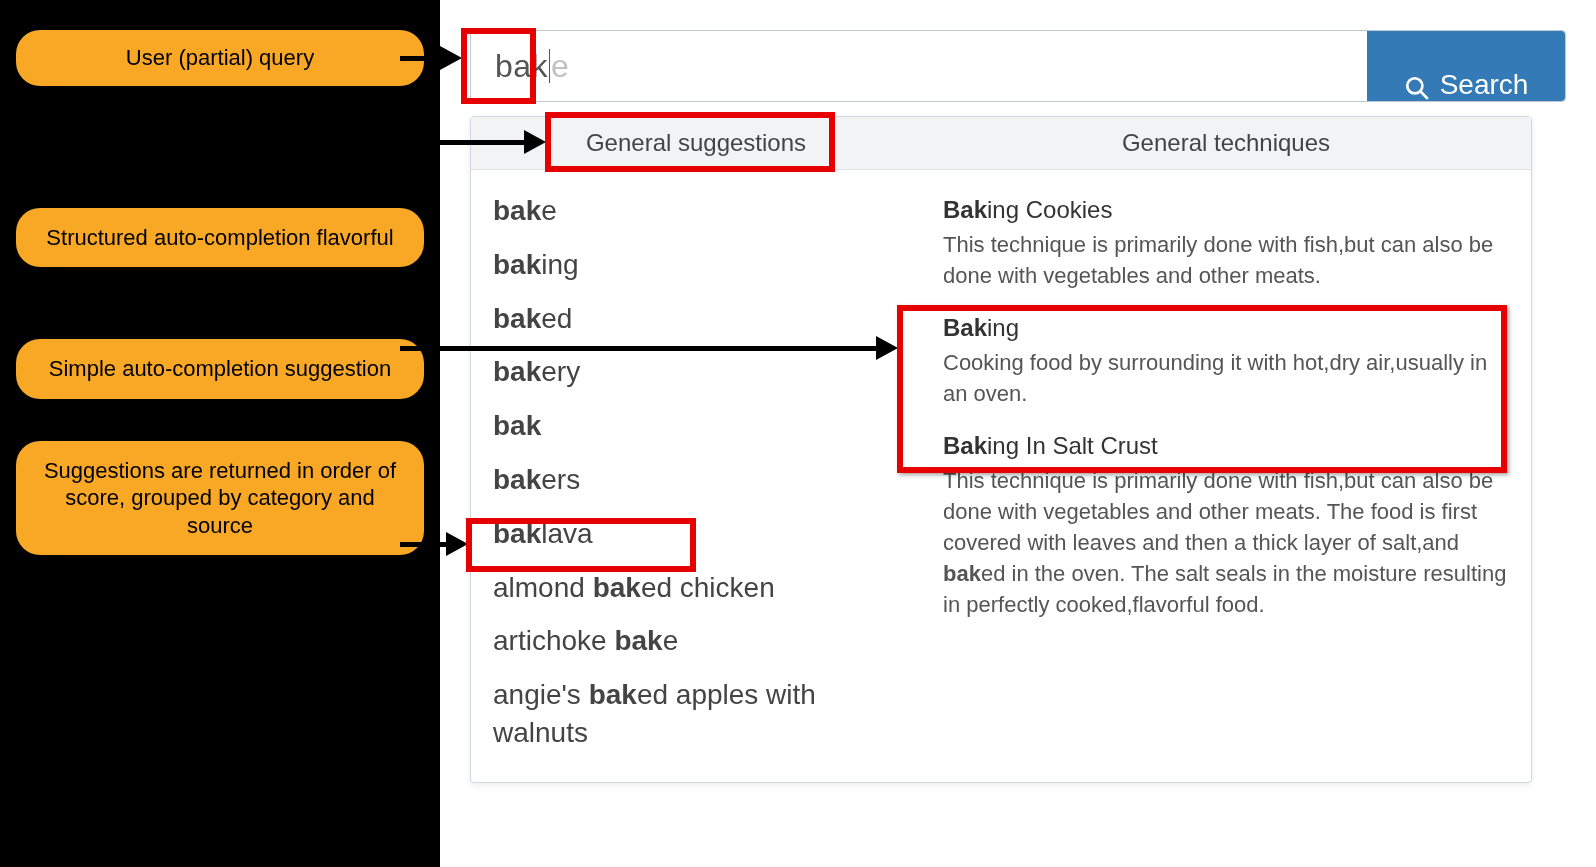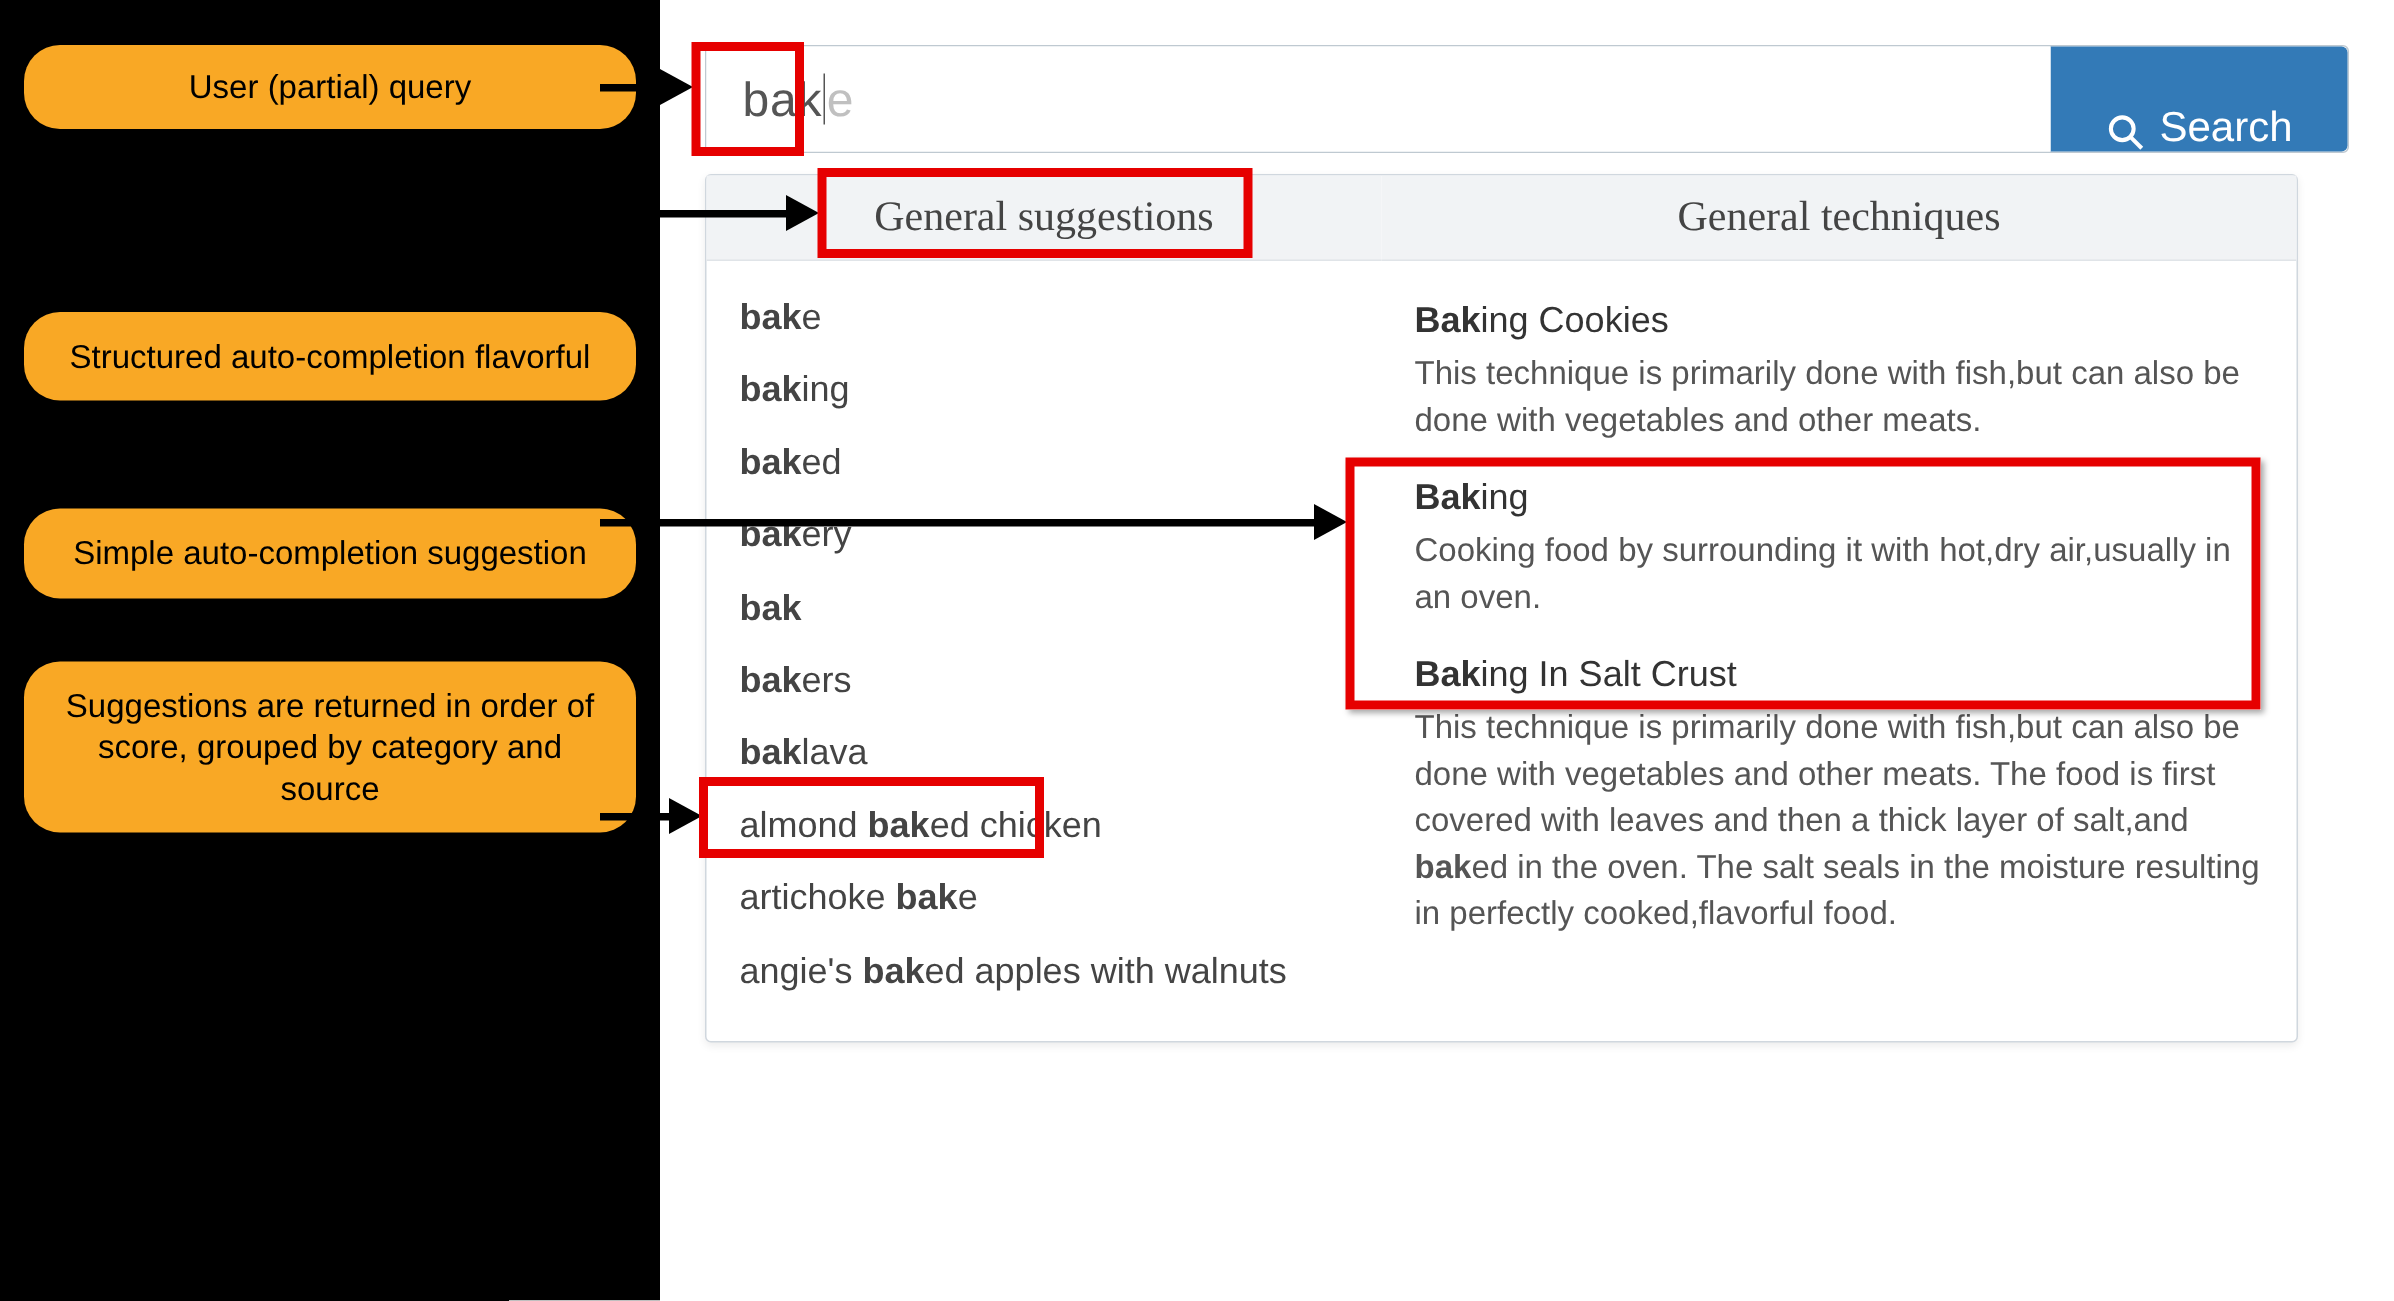--- a/index.html
+++ b/index.html
@@ -102,35 +102,34 @@
       flex: 1;
       min-width: 0;
       position: relative;
     }
     .col.left { flex: 0 0 450px; }
     .col.right { flex: 1; }
     .col-header {
       background: #f1f3f5;
       padding: 12px 0;
       text-align: center;
-      font-size: 28px;
+      font-size: 24px;
       color: #444;
       border-bottom: 1px solid #e0e4e8;
       position: relative;
-      font-family: Liberation Serif, serif;
     }
     .col-body {
       padding: 14px 22px 22px 22px;
       font-size: 23px;
       color: #444;
       line-height: 1.35;
     }
     .simple-item {
       padding: 8px 0;
-      font-size: 24px;
+      font-size: 28px;
       cursor: pointer;
     }
     .simple-item b { font-weight: 700; }
     .struct-item {
       padding: 10px 0;
       cursor: pointer;
     }
     .struct-title {
       font-size: 24px;
       color: #333;

